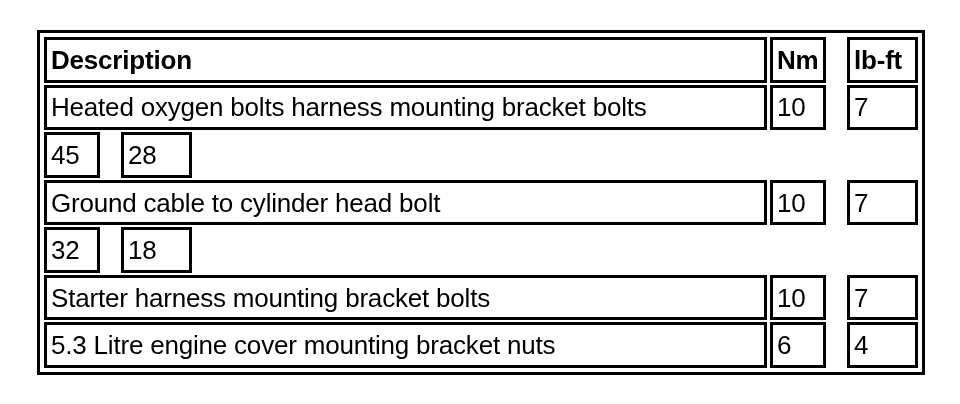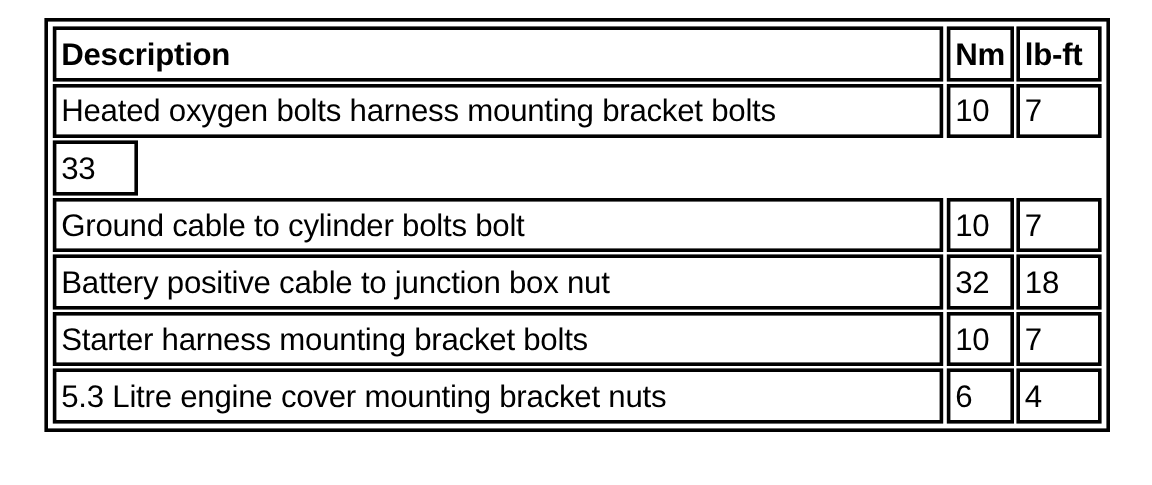--- a/index.html
+++ b/index.html
@@ -13,21 +13,21 @@
     height: 404px;
     overflow: hidden;
     font-family: "Liberation Sans", sans-serif;
     color: #000000;
   }
 
   
   #torque-table-frame {
     position: absolute;
     left: 37px;
-    top: 15px;
+    top: 30px;
     width: 888px;
     height: 345px;
     box-sizing: border-box;
     border: 3px solid #000000;
     background: #ffffff;
     padding: 4px 4px 4px 4px;
   }
 
   .table-body {
     display: flex;
@@ -59,21 +59,21 @@
     line-height: 1;
     letter-spacing: -0.2px;
   }
 
   .cell-desc {
     flex: 1 1 auto;
     margin-right: 3px;
   }
   .cell-nm {
     flex: 0 0 56px;
-    margin-right: 2px;
+    margin-right: 21px;
   }
   .cell-lbft {
     flex: 0 0 71px;
     text-align: right;
   }
 
   .header-row .cell {
     font-weight: bold;
   }
 </style>
@@ -89,31 +89,31 @@
       <div class="cell cell-lbft">lb-ft</div>
     </div>
 
     <div class="table-row">
       <div class="cell cell-desc">Heated oxygen bolts harness mounting bracket bolts</div>
       <div class="cell cell-nm">10</div>
       <div class="cell cell-lbft">7</div>
     </div>
 
     <div class="table-row">
-      <div class="cell cell-lbft">33</div>
+      <div class="cell cell-nm">45</div>
+      <div class="cell cell-lbft">28</div>
     </div>
 
     <div class="table-row">
-      <div class="cell cell-desc">Ground cable to cylinder bolts bolt</div>
+      <div class="cell cell-desc">Ground cable to cylinder head bolt</div>
       <div class="cell cell-nm">10</div>
       <div class="cell cell-lbft">7</div>
     </div>
 
     <div class="table-row">
-      <div class="cell cell-desc">Battery positive cable to junction box nut</div>
       <div class="cell cell-nm">32</div>
       <div class="cell cell-lbft">18</div>
     </div>
 
     <div class="table-row">
       <div class="cell cell-desc">Starter harness mounting bracket bolts</div>
       <div class="cell cell-nm">10</div>
       <div class="cell cell-lbft">7</div>
     </div>
 

